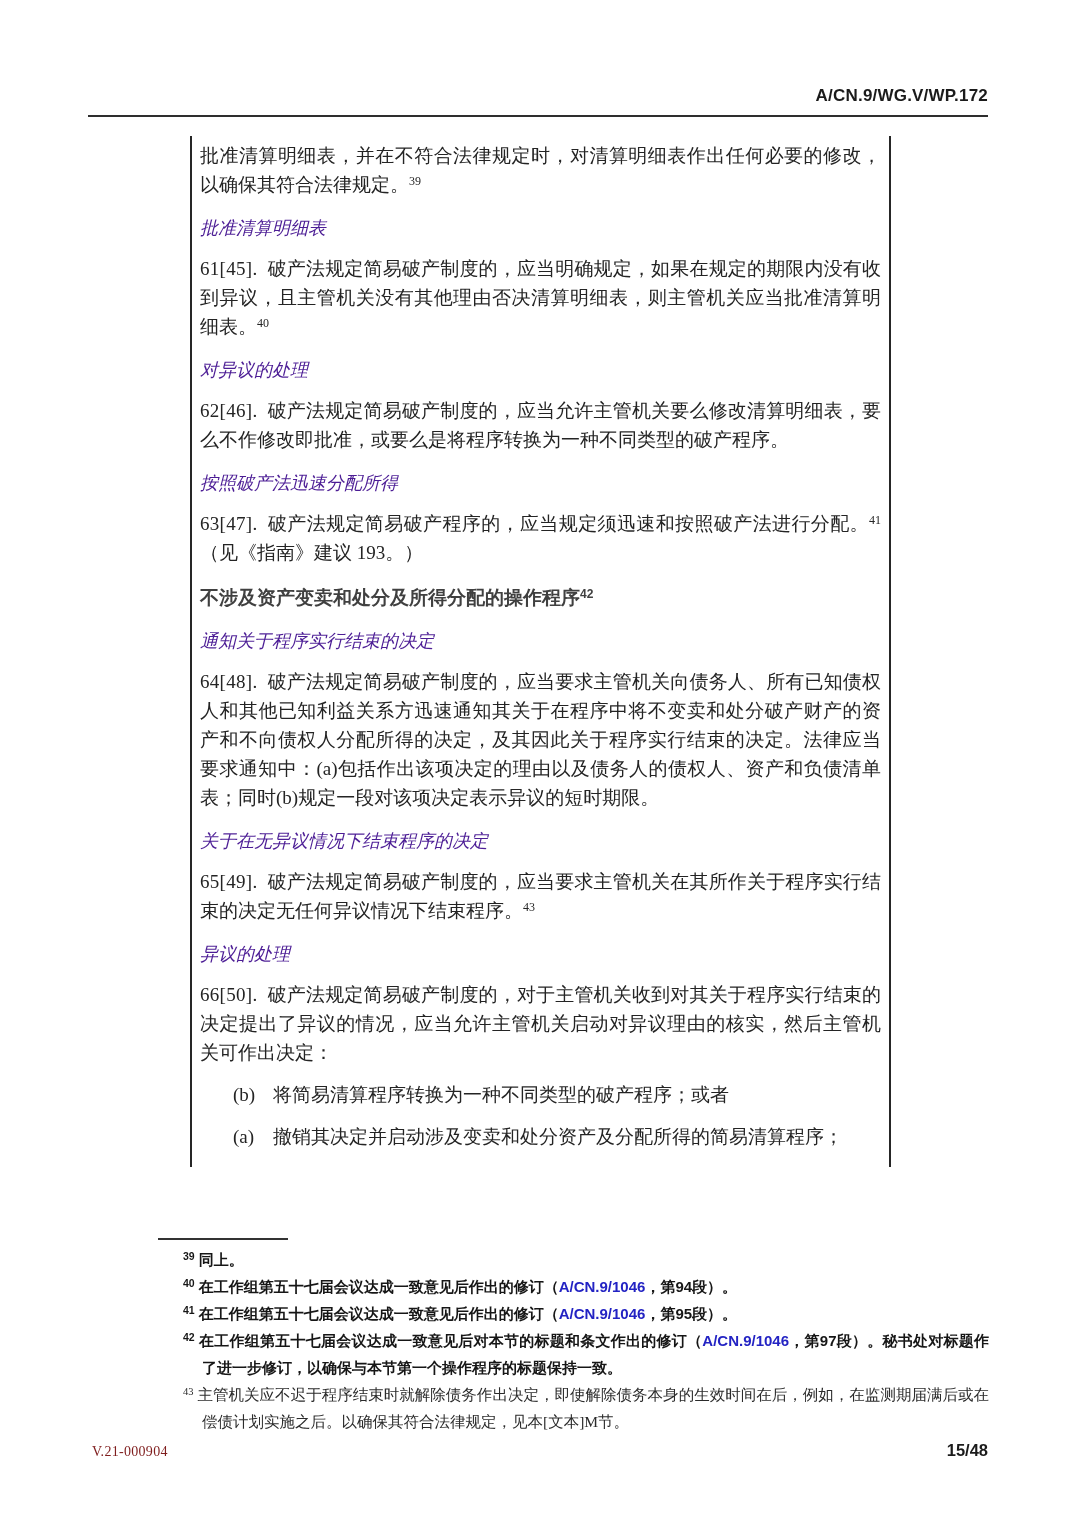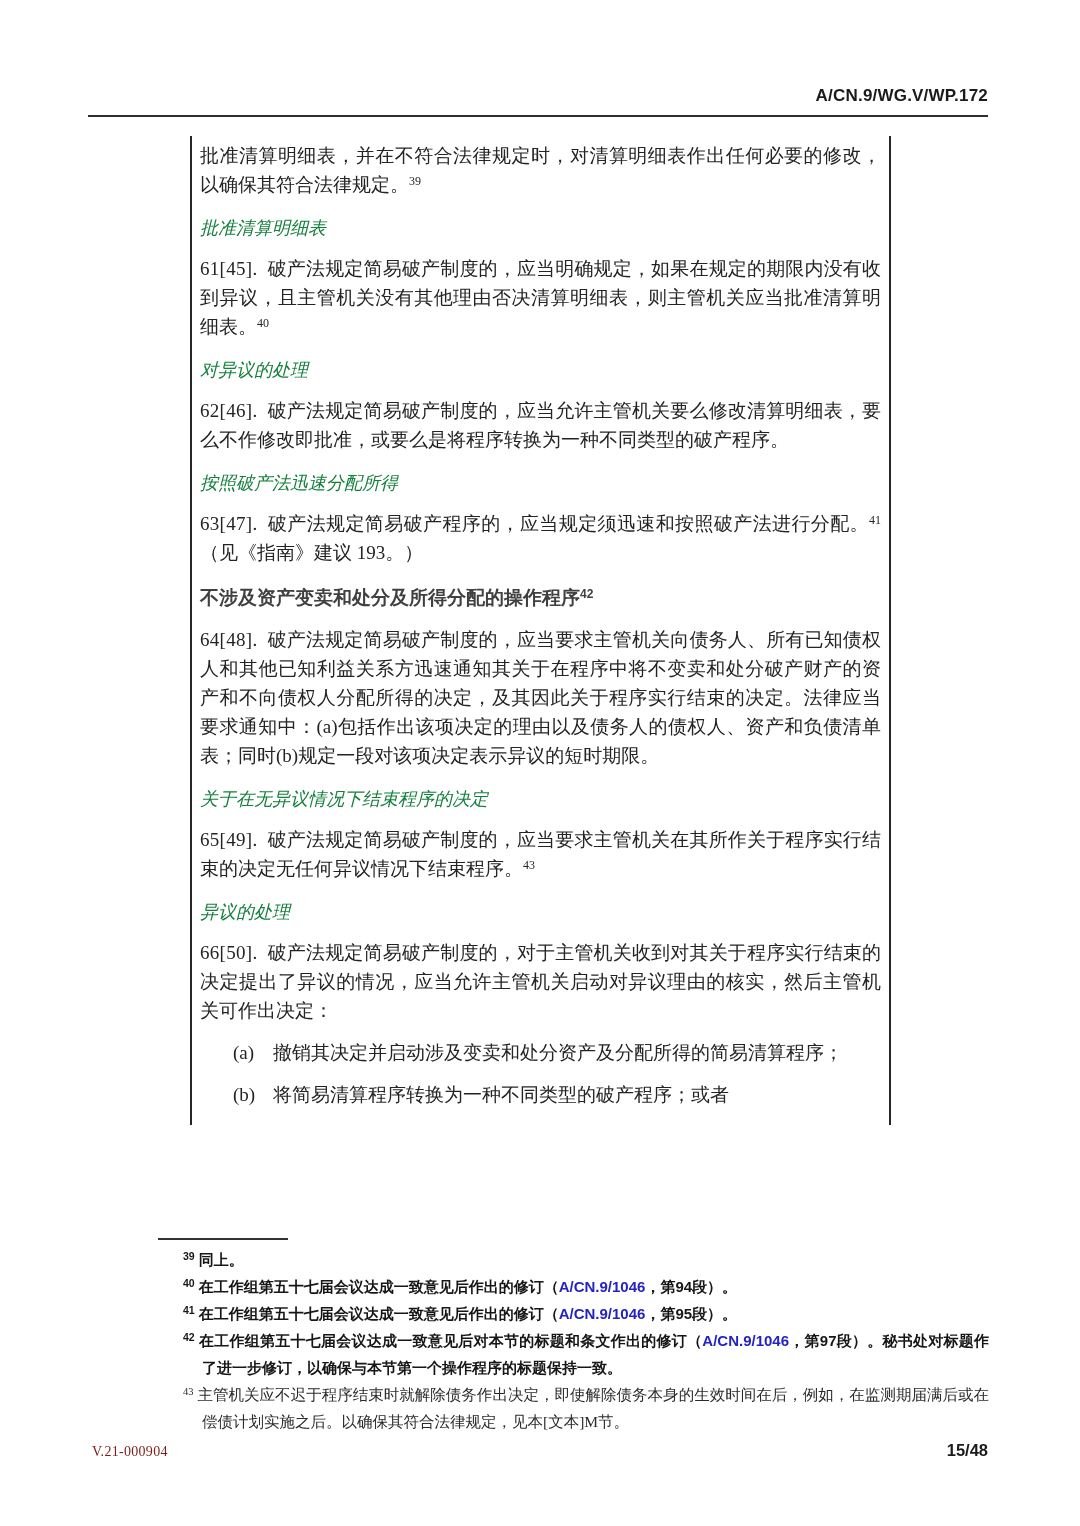--- a/index.html
+++ b/index.html
@@ -36,21 +36,21 @@
   }
   .par {
     font-size: 19px; line-height: 29px;
     text-align: justify; margin: 13px 0;
   }
   .body-region > :first-child { margin-top: 0; }
   .par-num { margin-right: 10px; letter-spacing: 0.3px; }
   .run-head {
     font-style: italic; font-weight: 400;
     font-size: 18px; line-height: 26px;
-    margin: 16px 0 13px; color: #15803d;
+    margin: 16px 0 13px; color: #4c1d95;
   }
   .section-head {
     font-family: "Liberation Sans", "DejaVu Sans", sans-serif;
     font-weight: 700; font-size: 19px; line-height: 28px;
     margin: 17px 0 5px; color: #404040;
   }
   sup.fn-ref { font-size: 12px; line-height: 0; vertical-align: 6px; }
   .list-item { margin: 13px 0 13px 33px; font-size: 19px; line-height: 29px; }
   .item-marker { display: inline-block; min-width: 40px; }
 
@@ -106,34 +106,35 @@
     <p class="run-head">对异议的处理</p>
 
     <p class="par"><span class="par-num">62[46].</span><span>破产法规定简易破产制度的，应当允许主管机关要么修改清算明细表，要么不作修改即批准，或要么是将程序转换为一种不同类型的破产程序。</span></p>
 
     <p class="run-head">按照破产法迅速分配所得</p>
 
     <p class="par"><span class="par-num">63[47].</span><span>破产法规定简易破产程序的，应当规定须迅速和按照破产法进行分配。</span><sup class="fn-ref">41</sup><span>（见《指南》建议 193。）</span></p>
 
     <p class="section-head"><span>不涉及资产变卖和处分及所得分配的操作程序</span><sup class="fn-ref">42</sup></p>
 
+    <p class="run-head">通知关于程序实行结束的决定</p>
 
     <p class="par"><span class="par-num">64[48].</span><span>破产法规定简易破产制度的，应当要求主管机关向债务人、所有已知债权人和其他已知利益关系方迅速通知其关于在程序中将不变卖和处分破产财产的资产和不向债权人分配所得的决定，及其因此关于程序实行结束的决定。法律应当要求通知中：(a)包括作出该项决定的理由以及债务人的债权人、资产和负债清单表；同时(b)规定一段对该项决定表示异议的短时期限。</span></p>
 
     <p class="run-head">关于在无异议情况下结束程序的决定</p>
 
     <p class="par"><span class="par-num">65[49].</span><span>破产法规定简易破产制度的，应当要求主管机关在其所作关于程序实行结束的决定无任何异议情况下结束程序。</span><sup class="fn-ref">43</sup></p>
 
     <p class="run-head">异议的处理</p>
 
     <p class="par"><span class="par-num">66[50].</span><span>破产法规定简易破产制度的，对于主管机关收到对其关于程序实行结束的决定提出了异议的情况，应当允许主管机关启动对异议理由的核实，然后主管机关可作出决定：</span></p>
 
+    <p class="list-item"><span class="item-marker">(b)</span><span>将简易清算程序转换为一种不同类型的破产程序；或者</span></p>
+
     <p class="list-item"><span class="item-marker">(a)</span><span>撤销其决定并启动涉及变卖和处分资产及分配所得的简易清算程序；</span></p>
-
-    <p class="list-item"><span class="item-marker">(b)</span><span>将简易清算程序转换为一种不同类型的破产程序；或者</span></p>
 
   </div>
 
   <div class="fn-rule"></div>
 
   <div class="footnotes">
     <p class="fn fn-rev"><sup>39</sup><span>同上。</span></p>
 
     <p class="fn fn-rev"><sup>40</sup><span>在工作组第五十七届会议达成一致意见后作出的修订（</span><a href="#">A/CN.9/1046</a><span>，第94段）。</span></p>
 

